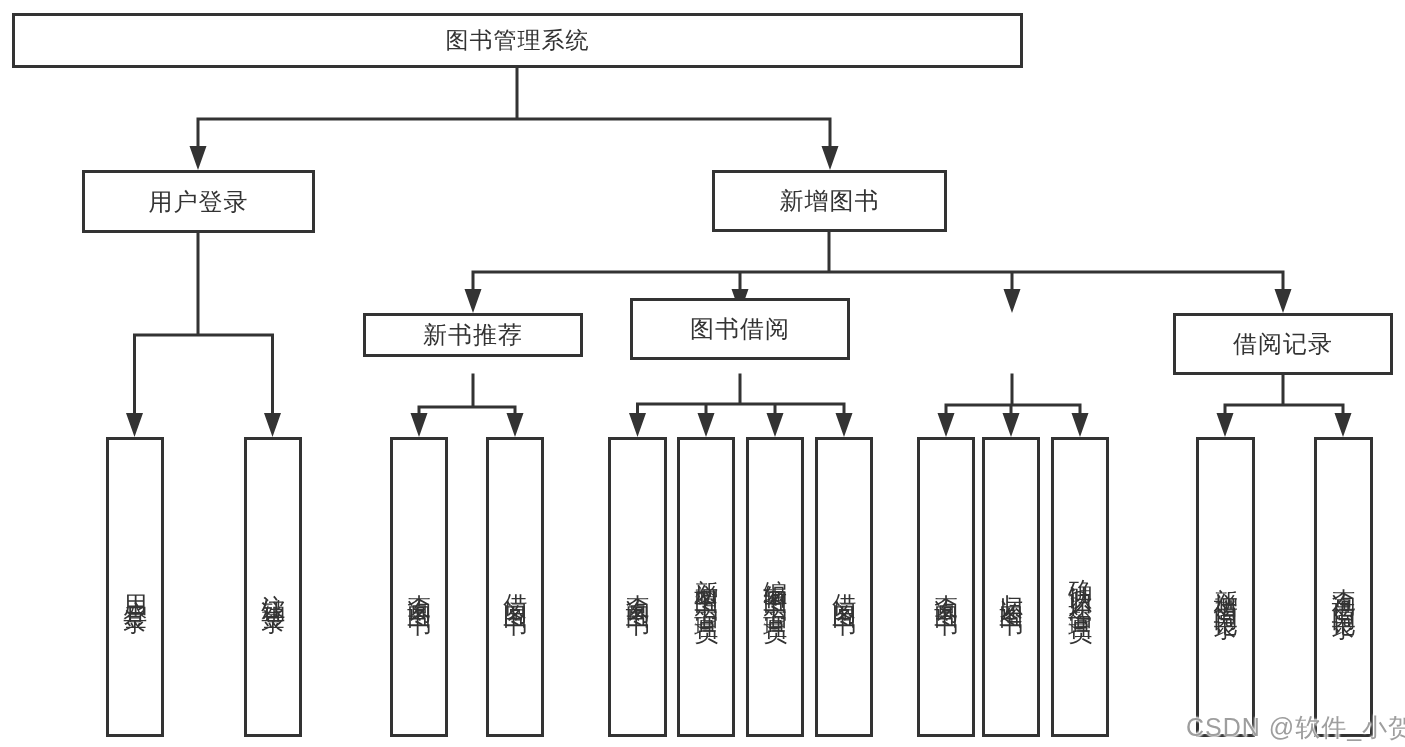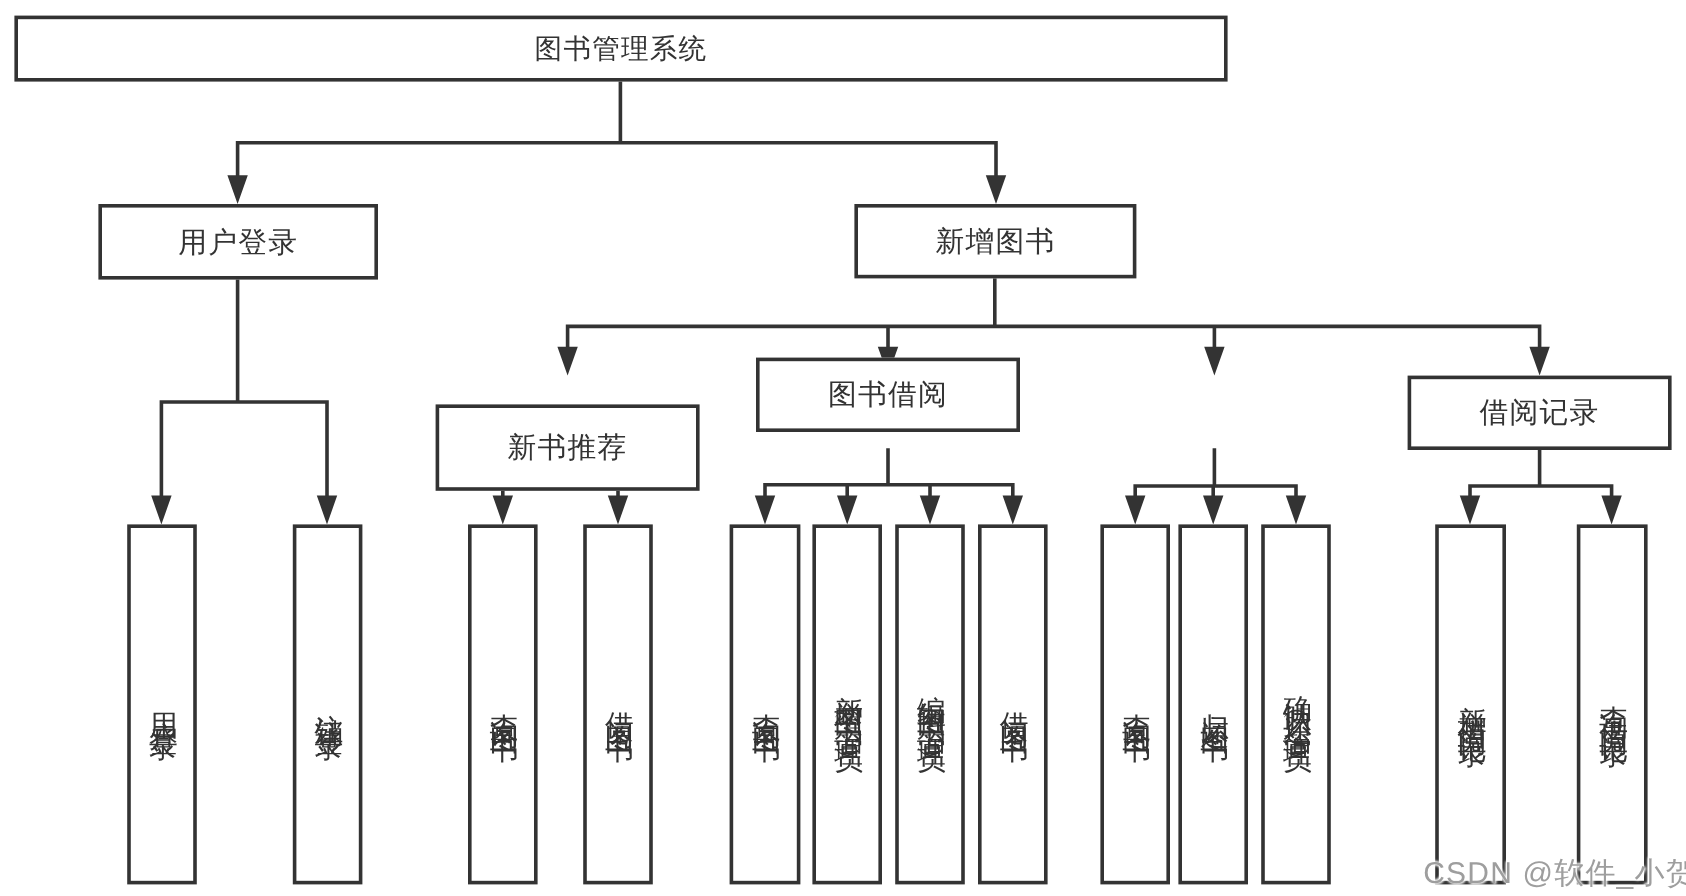--- a/index.html
+++ b/index.html
@@ -97,21 +97,21 @@
     <span>图书管理系统</span>
   </div>
 
   <div class="node hbox" style="left:82px; top:170px; width:233px; height:63px;">
     <span>用户登录</span>
   </div>
   <div class="node hbox" style="left:712px; top:170px; width:235px; height:62px;">
     <span>新增图书</span>
   </div>
 
-  <div class="node hbox" style="left:363px; top:313px; width:220px; height:72px;margin-top:24px;">
+  <div class="node hbox" style="left:363px; top:313px; width:220px; height:44px;">
     <span>新书推荐</span>
   </div>
   <div class="node hbox" style="left:630px; top:298px; width:220px; height:62px;">
     <span>图书借阅</span>
   </div>
   <div class="node hbox" style="left:1173px; top:313px; width:220px; height:62px;">
     <span>借阅记录</span>
   </div>
 
   <div class="node vbox" style="left:106px; top:437px; width:58px; height:300px;">

